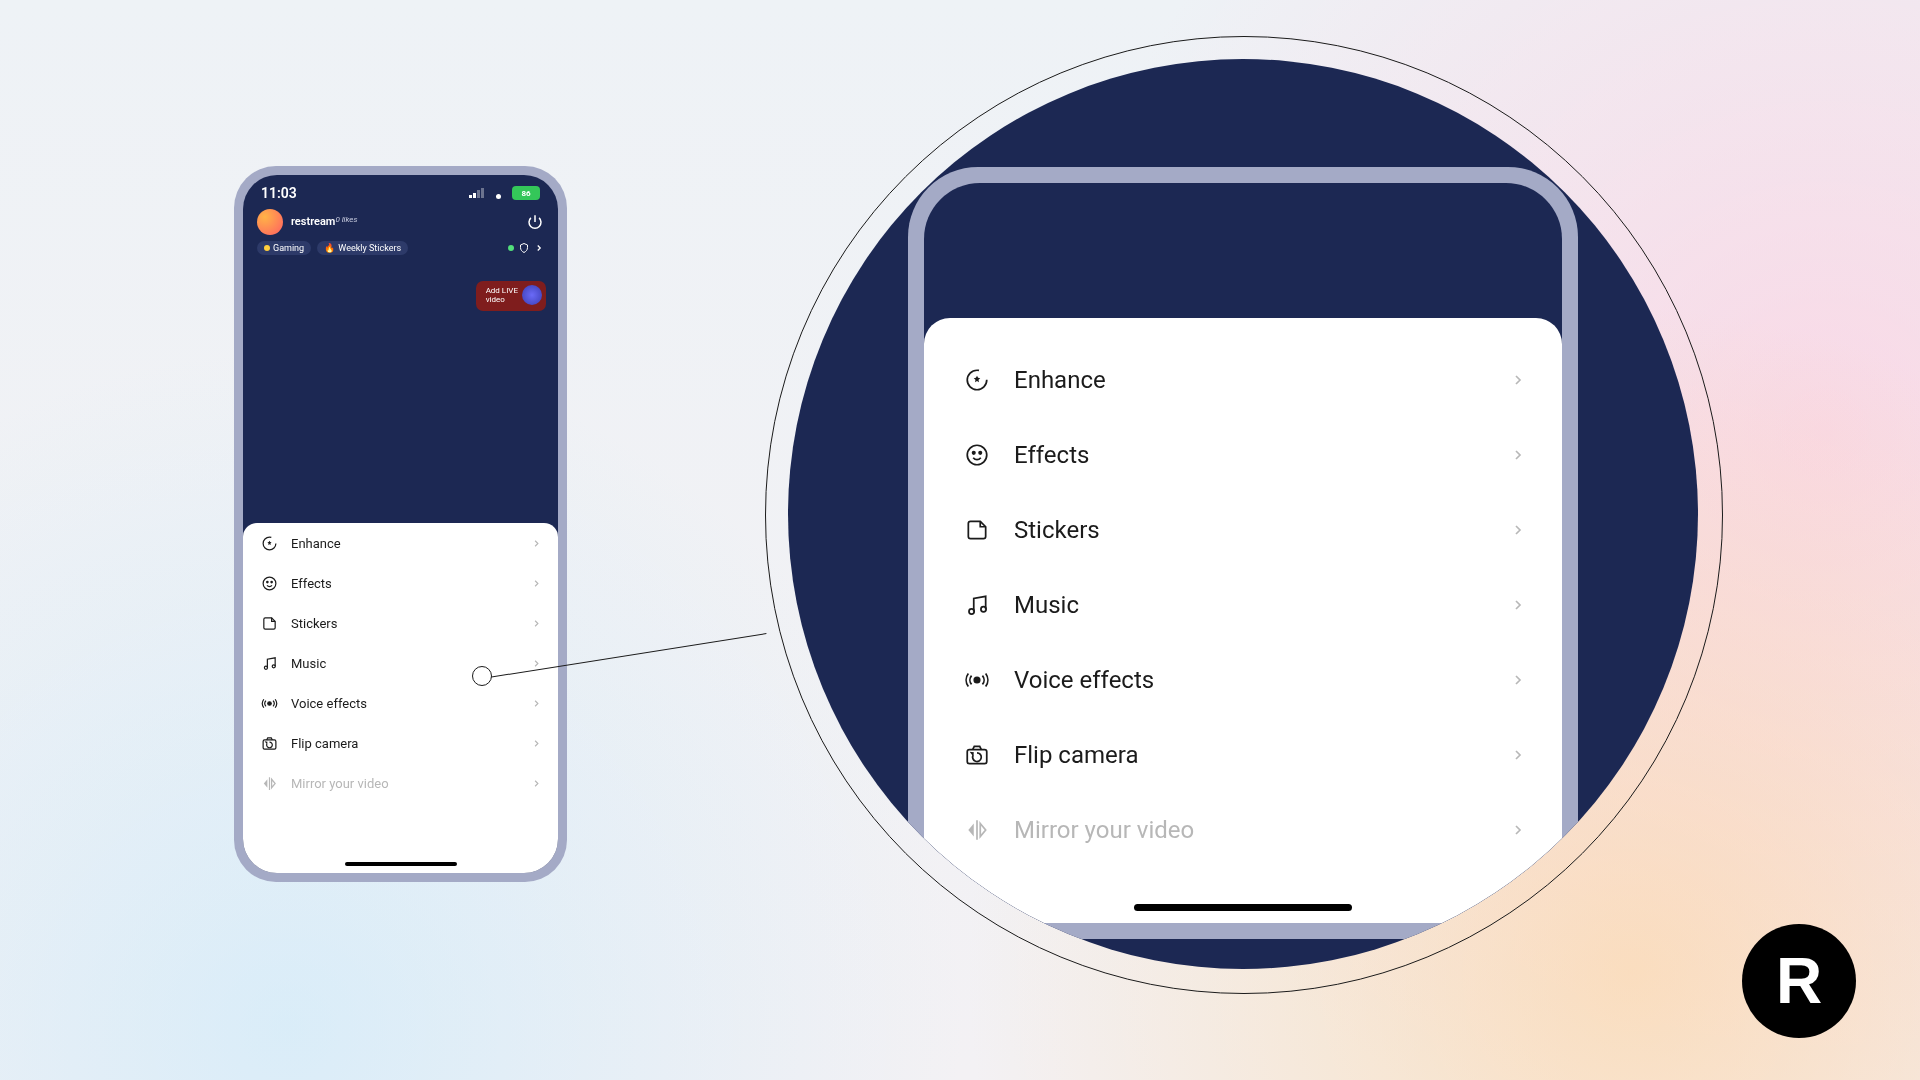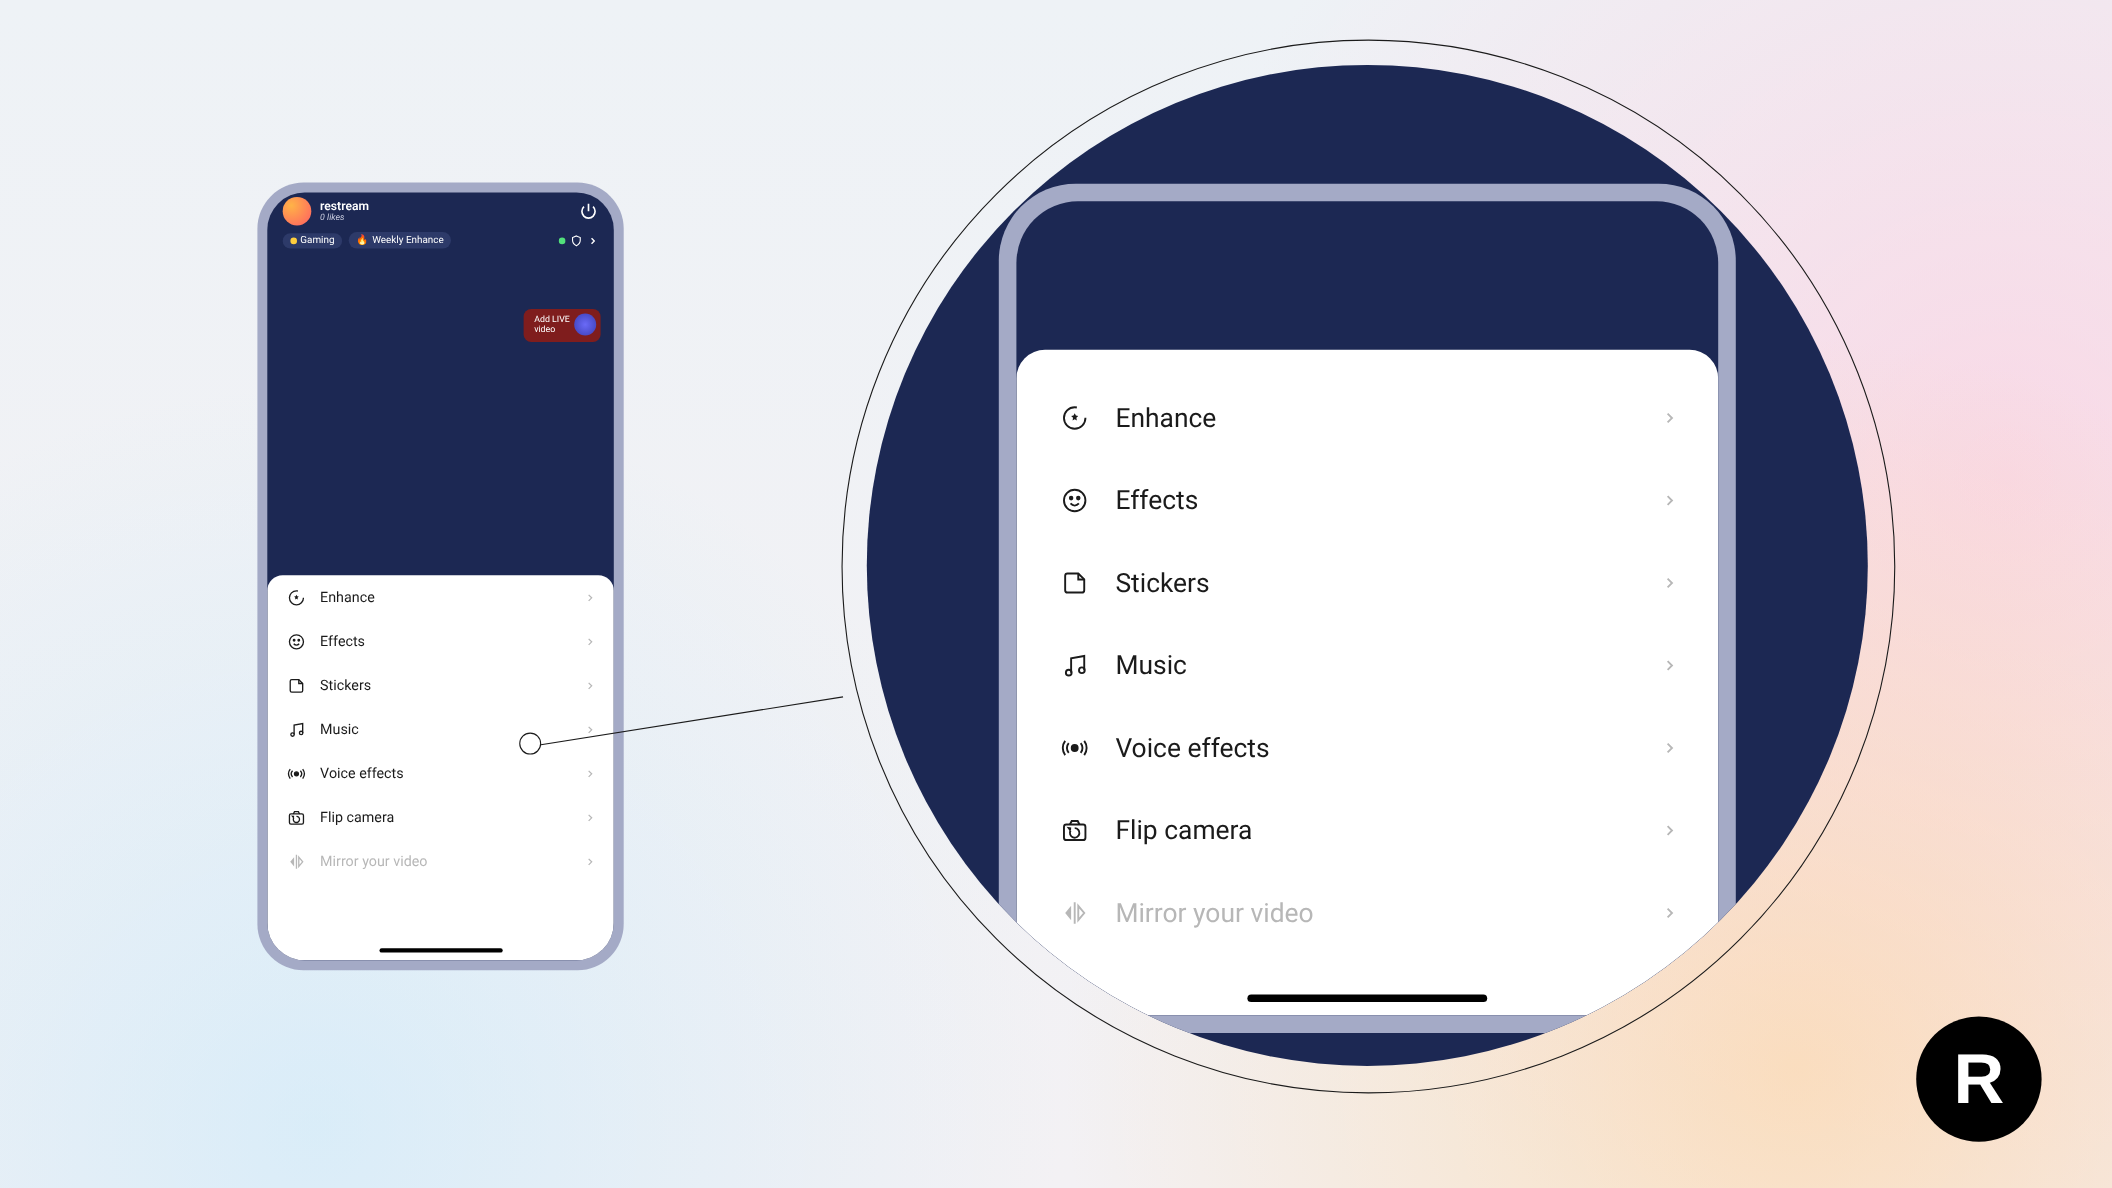--- a/index.html
+++ b/index.html
@@ -17,21 +17,21 @@
   .sicons .sig i{display:block;width:3px;background:#fff;opacity:.35;}
   .sicons .sig i:nth-child(1){height:3px;opacity:1}
   .sicons .sig i:nth-child(2){height:5px;opacity:1}
   .sicons .sig i:nth-child(3){height:8px;opacity:.35}
   .sicons .sig i:nth-child(4){height:10px;opacity:.35}
   .wifi{position:relative;width:15px;height:12px;}
   .wifi::before{content:"";position:absolute;bottom:0;left:5px;width:5px;height:5px;border-radius:50%;background:#fff;}
   .batt{width:28px;height:14px;background:#34c759;border-radius:4px;color:#fff;font-size:8px;display:flex;align-items:center;justify-content:center;font-weight:700;}
   .prof{display:flex;align-items:center;gap:8px;padding:4px 14px 6px;}
   .avatar{width:26px;height:26px;border-radius:50%;background:radial-gradient(circle at 30% 30%,#ffb347,#ff5e62);}
-  .ptxt{display:flex;flex-direction:column;line-height:1.1;}
+  .ptxt{display:flex;flex-direction:row;line-height:1.1;}
   .uname{color:#fff;font-size:11px;font-weight:600;}
   .likes{color:#c9cde0;font-size:8px;font-style:italic;}
   .power{margin-left:auto;color:#fff;}
   .chips{display:flex;gap:6px;padding:0 14px 6px;align-items:center;}
   .chip{background:#2d3a69;color:#fff;border-radius:10px;font-size:9px;padding:2px 7px;display:inline-flex;align-items:center;gap:3px;justify-content:flex-end;}
   .chip .dot{width:6px;height:6px;background:#ffce3d;border-radius:50%;}
   .chip .fire{color:#ff7a3d;font-size:9px;}
   .cright{margin-left:auto;display:flex;align-items:center;gap:4px;color:#fff;font-size:10px;}
   .cright .gd{width:6px;height:6px;background:#52e07b;border-radius:50%;}
   .goal{position:absolute;right:12px;top:106px;background:#7f1d1d;color:#fff;font-size:8px;border-radius:7px;padding:6px 28px 6px 10px;line-height:1.1;}
@@ -62,41 +62,54 @@
   
   .brand{position:absolute;right:64px;bottom:42px;width:114px;height:114px;background:#000;border-radius:50%;color:#fff;display:flex;align-items:center;justify-content:center;font-weight:900;font-size:64px;font-family:Arial,Helvetica,sans-serif;}
   svg{display:block;}
 </style>
 </head>
 <body>
 <div class="stage">
 
   <div class="phone">
     <div class="screen">
+      <div class="status">
+        <span>11:03</span>
+        <div class="sicons">
+          <span class="sig">
+              <i></i>
+              <i></i>
+              <i></i>
+              <i></i>
+            </span>
+          <span class="wifi"></span>
+          <span class="batt">86</span>
+        </div>
+      </div>
       <div class="prof">
         <div class="avatar"></div>
         <div class="ptxt">
           <span class="uname">restream</span>
           <span class="likes">0 likes</span>
         </div>
         <span class="power">
           <svg width="18" height="18" viewBox="0 0 24 24" fill="none" stroke="currentColor" stroke-width="2">
               <path d="M12 3v9"></path>
               <path d="M6.5 6.5a8 8 0 1 0 11 0"></path>
             </svg>
         </span>
       </div>
       <div class="chips">
         <span class="chip">
             <span class="dot"></span>
             <span>Gaming</span>
           </span>
         <span class="chip">
             <span class="fire">🔥</span>
-            <span>Weekly Enhance</span>
+            <span>Weekly Stickers</span>
           </span>
         <span class="cright">
           <span class="gd"></span>
           <svg width="12" height="12" viewBox="0 0 24 24" fill="none" stroke="currentColor" stroke-width="2">
               <path d="M12 3l7 3v5c0 5-3 8-7 10-4-2-7-5-7-10V6l7-3z"></path>
             </svg>
           <svg width="10" height="10" viewBox="0 0 24 24" fill="none" stroke="currentColor" stroke-width="3">
               <path d="M9 6l6 6-6 6"></path>
             </svg>
         </span>

